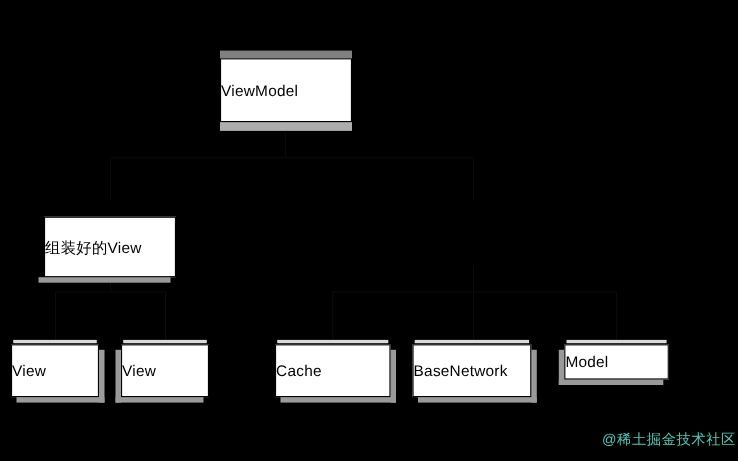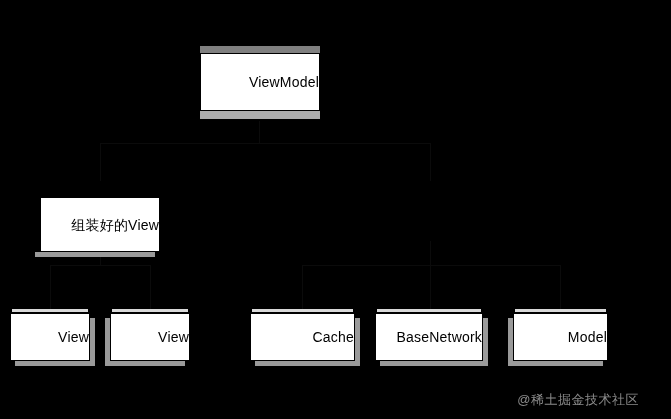--- a/index.html
+++ b/index.html
@@ -41,21 +41,21 @@
     position: absolute;
     left: 0;
     top: 0;
     width: 100%;
     height: 100%;
     box-sizing: border-box;
     background: #ffffff;
     border: 1px solid #000000;
     display: flex;
     align-items: center;
-    justify-content: flex-end;
+    justify-content: flex-start;
     color: #000000;
     white-space: nowrap;
   }
   .node .label {
     font-size: 14px;
     line-height: 1;
     letter-spacing: 0.2px;
   }
 
   
@@ -107,24 +107,24 @@
     left: 2px;
     top: -4px;
     right: 2px;
     height: 3px;
     background: #d9d9d9;
   }
 
   
   #watermark {
     position: absolute;
-    right: 32px;
+    right: 2px;
     bottom: 10px;
     font-size: 13px;
-    color: #a3a3a3;
+    color: #5eead4;
     letter-spacing: 0.5px;
     white-space: nowrap;
     opacity: 0.85;
     user-select: none;
   }
 </style>
 </head>
 <body>
 
 <div id="canvas">
@@ -190,21 +190,21 @@
 
   <div class="node" style="left:250px; top:313px; width:105px; height:48px;">
     <div class="cap"></div>
     <div class="shadow sh-right"></div>
     <div class="shadow sh-bottom"></div>
     <div class="face">
       <span class="label">Cache</span>
     </div>
   </div>
 
-  <div class="node" style="left:513px; top:313px; width:95px; height:48px;text-decoration:underline;">
+  <div class="node" style="left:513px; top:313px; width:95px; height:32px;text-decoration:underline;">
     <div class="cap"></div>
     <div class="shadow sh-left"></div>
     <div class="shadow sh-bottom-l"></div>
     <div class="face">
       <span class="label">Model</span>
     </div>
   </div>
 
   <div id="watermark">@稀土掘金技术社区</div>
 

